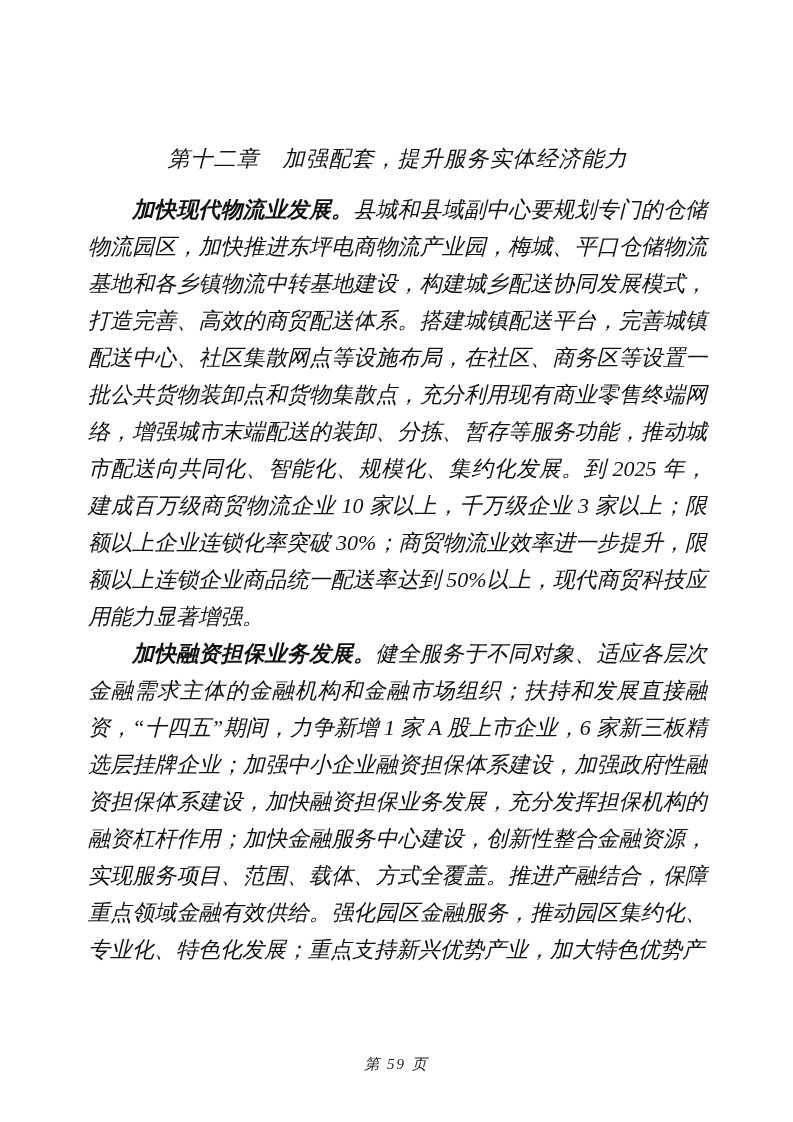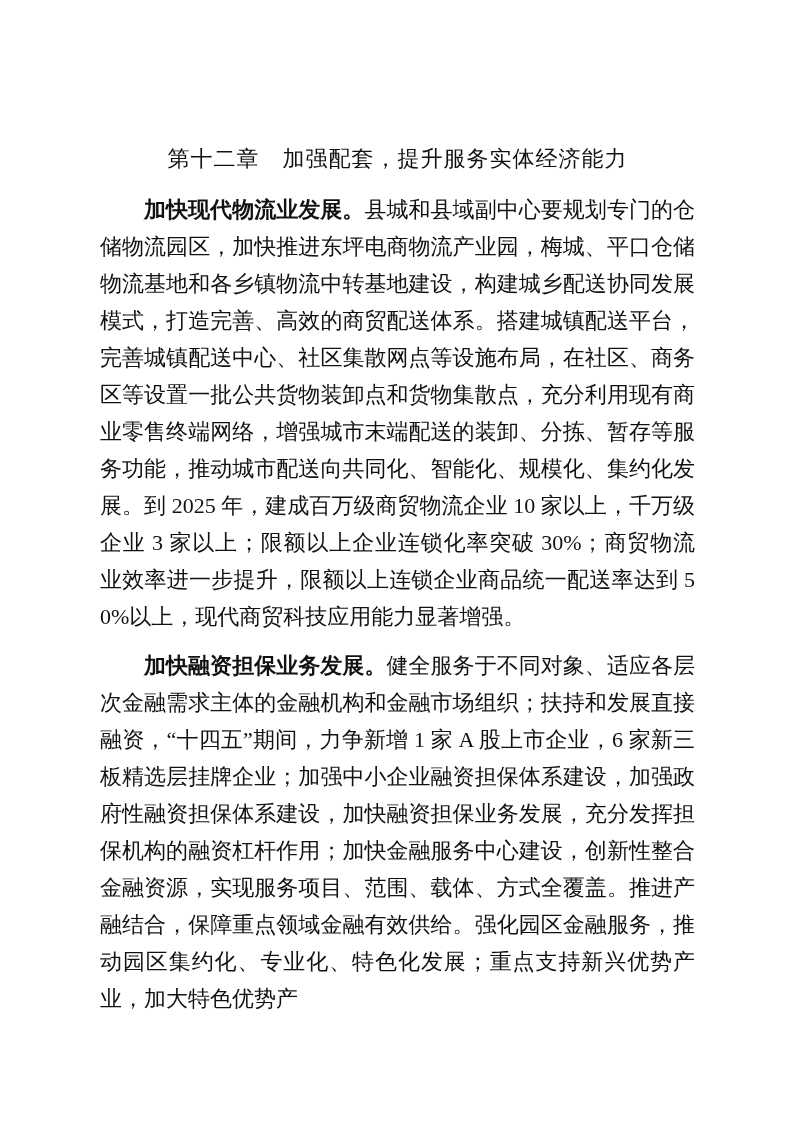--- a/index.html
+++ b/index.html
@@ -9,40 +9,41 @@
   }
   .page {
     position: relative;
     width: 793px;
     height: 1094px;
     background: #ffffff;
     outline: 1px solid #ececec;
     overflow: hidden;
     font-family: "Liberation Serif", "DejaVu Serif", serif;
     color: #111111;
+    font-style: italic;
   }
   .content {
     position: absolute;
     left: 88px;
     top: 140px;
     width: 619px;
   }
   .doc-title {
     font-size: 22px;
     line-height: 37px;
     font-weight: 400;
     text-align: center;
     margin: 0 0 14px 0;
     letter-spacing: 1px;
     white-space: nowrap;
   }
   .para {
     font-size: 22px;
     line-height: 37px;
-    margin: 12px;
+    margin: 0;
     text-align: justify;
     text-justify: inter-ideograph;
     word-break: break-all;
     text-indent: 2em;
   }
   .para .lead {
     font-weight: 700;
     font-family: "Liberation Sans", "DejaVu Sans", sans-serif;
   }
   .page-footer {
@@ -62,13 +63,16 @@
 
 <div class="page">
   <div class="content">
     <h1 class="doc-title">第十二章　加强配套，提升服务实体经济能力</h1>
 
     <p class="para"><span class="lead">加快现代物流业发展。</span><span>县城和县域副中心要规划专门的仓储物流园区，加快推进东坪电商物流产业园，梅城、平口仓储物流基地和各乡镇物流中转基地建设，构建城乡配送协同发展模式，打造完善、高效的商贸配送体系。搭建城镇配送平台，完善城镇配送中心、社区集散网点等设施布局，在社区、商务区等设置一批公共货物装卸点和货物集散点，充分利用现有商业零售终端网络，增强城市末端配送的装卸、分拣、暂存等服务功能，推动城市配送向共同化、智能化、规模化、集约化发展。到 2025 年，建成百万级商贸物流企业 10 家以上，千万级企业 3 家以上；限额以上企业连锁化率突破 30%；商贸物流业效率进一步提升，限额以上连锁企业商品统一配送率达到 50%以上，现代商贸科技应用能力显著增强。</span></p>
 
     <p class="para"><span class="lead">加快融资担保业务发展。</span><span>健全服务于不同对象、适应各层次金融需求主体的金融机构和金融市场组织；扶持和发展直接融资，“十四五”期间，力争新增 1 家 A 股上市企业，6 家新三板精选层挂牌企业；加强中小企业融资担保体系建设，加强政府性融资担保体系建设，加快融资担保业务发展，充分发挥担保机构的融资杠杆作用；加快金融服务中心建设，创新性整合金融资源，实现服务项目、范围、载体、方式全覆盖。推进产融结合，保障重点领域金融有效供给。强化园区金融服务，推动园区集约化、专业化、特色化发展；重点支持新兴优势产业，加大特色优势产</span></p>
   </div>
 
+  <div class="page-footer">
+    <span>第 59 页</span>
+  </div>
 </div>
 
 </body></html>

